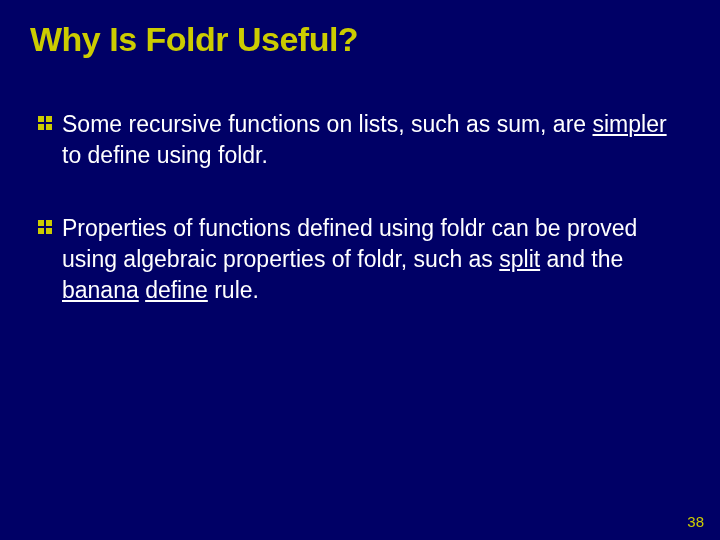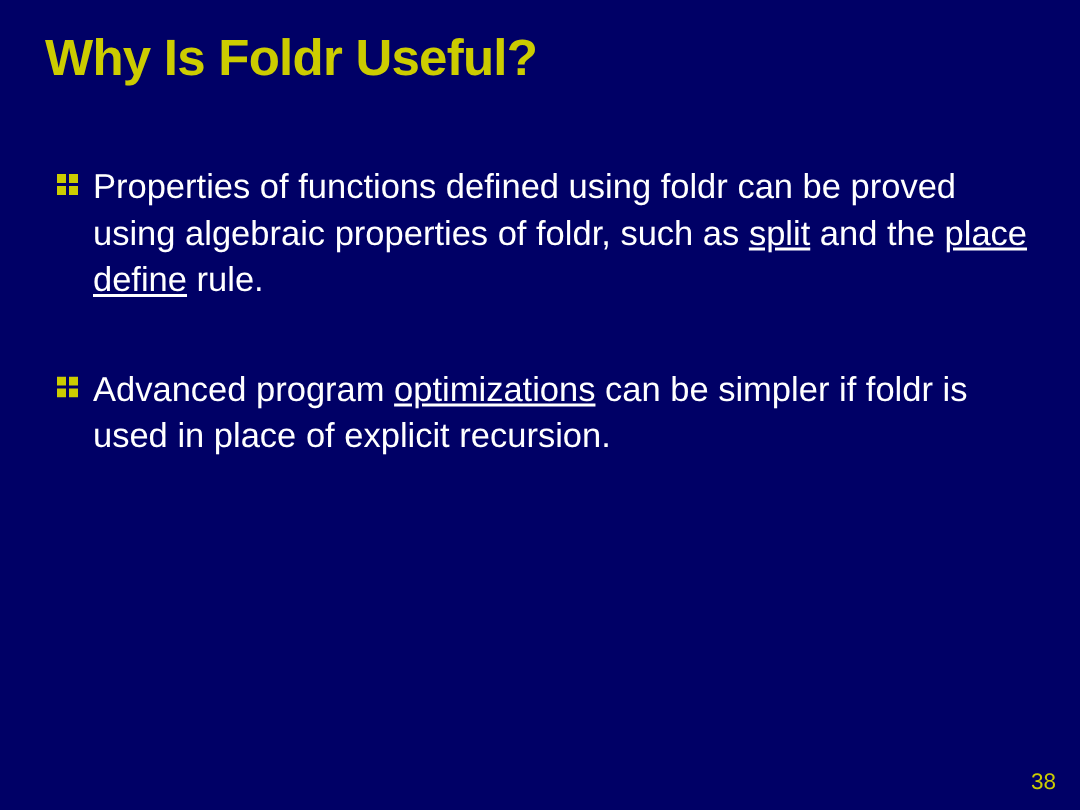--- a/index.html
+++ b/index.html
@@ -65,38 +65,38 @@
   }
 </style>
 </head>
 <body>
 
 <div class="slide">
   <h1 class="title">Why Is Foldr Useful?</h1>
 
   <div class="bullets">
 
-      <div class="bullet">
+  <div class="bullet">
         <span class="marker">
           <svg viewBox="0 0 14 14">
             <rect x="0" y="0" width="6" height="6" fill="#cccc00"></rect>
             <rect x="8" y="0" width="6" height="6" fill="#cccc00"></rect>
             <rect x="0" y="8" width="6" height="6" fill="#cccc00"></rect>
             <rect x="8" y="8" width="6" height="6" fill="#cccc00"></rect>
           </svg>
         </span>
-        <span class="text">Properties of functions defined using foldr can be proved using algebraic properties of foldr, such as <span class="uline">split</span> and the <span class="uline">place</span> <span class="uline">define</span> rule.</span>
+        <span class="text">Some recursive functions on lists, such as sum, are <span class="uline">simpler</span> to define using foldr.</span>
       </div>
       <div class="bullet">
         <span class="marker">
           <svg viewBox="0 0 14 14">
             <rect x="0" y="0" width="6" height="6" fill="#cccc00"></rect>
             <rect x="8" y="0" width="6" height="6" fill="#cccc00"></rect>
             <rect x="0" y="8" width="6" height="6" fill="#cccc00"></rect>
             <rect x="8" y="8" width="6" height="6" fill="#cccc00"></rect>
           </svg>
         </span>
-        <span class="text">Advanced program <span class="uline">optimizations</span> can be simpler if foldr is used in place of explicit recursion.</span>
+        <span class="text">Properties of functions defined using foldr can be proved using algebraic properties of foldr, such as <span class="uline">split</span> and the <span class="uline">banana</span> <span class="uline">define</span> rule.</span>
       </div>
     </div>
 
   <div class="pagenum">38</div>
 </div>
 
 </body></html>

